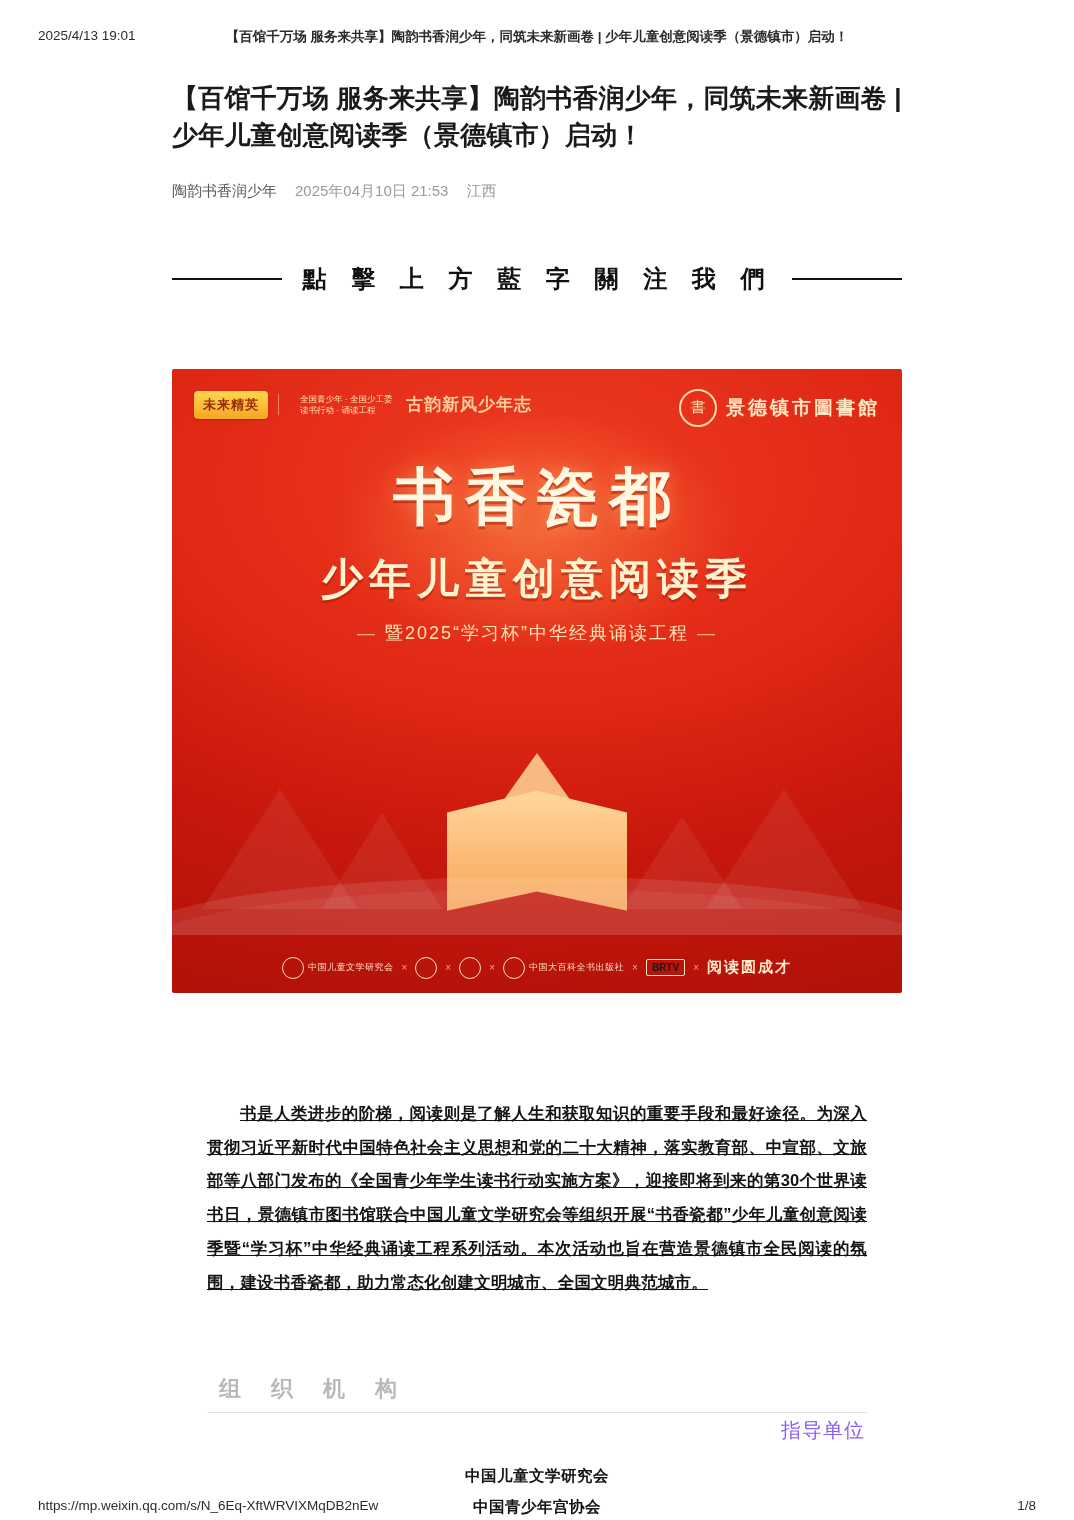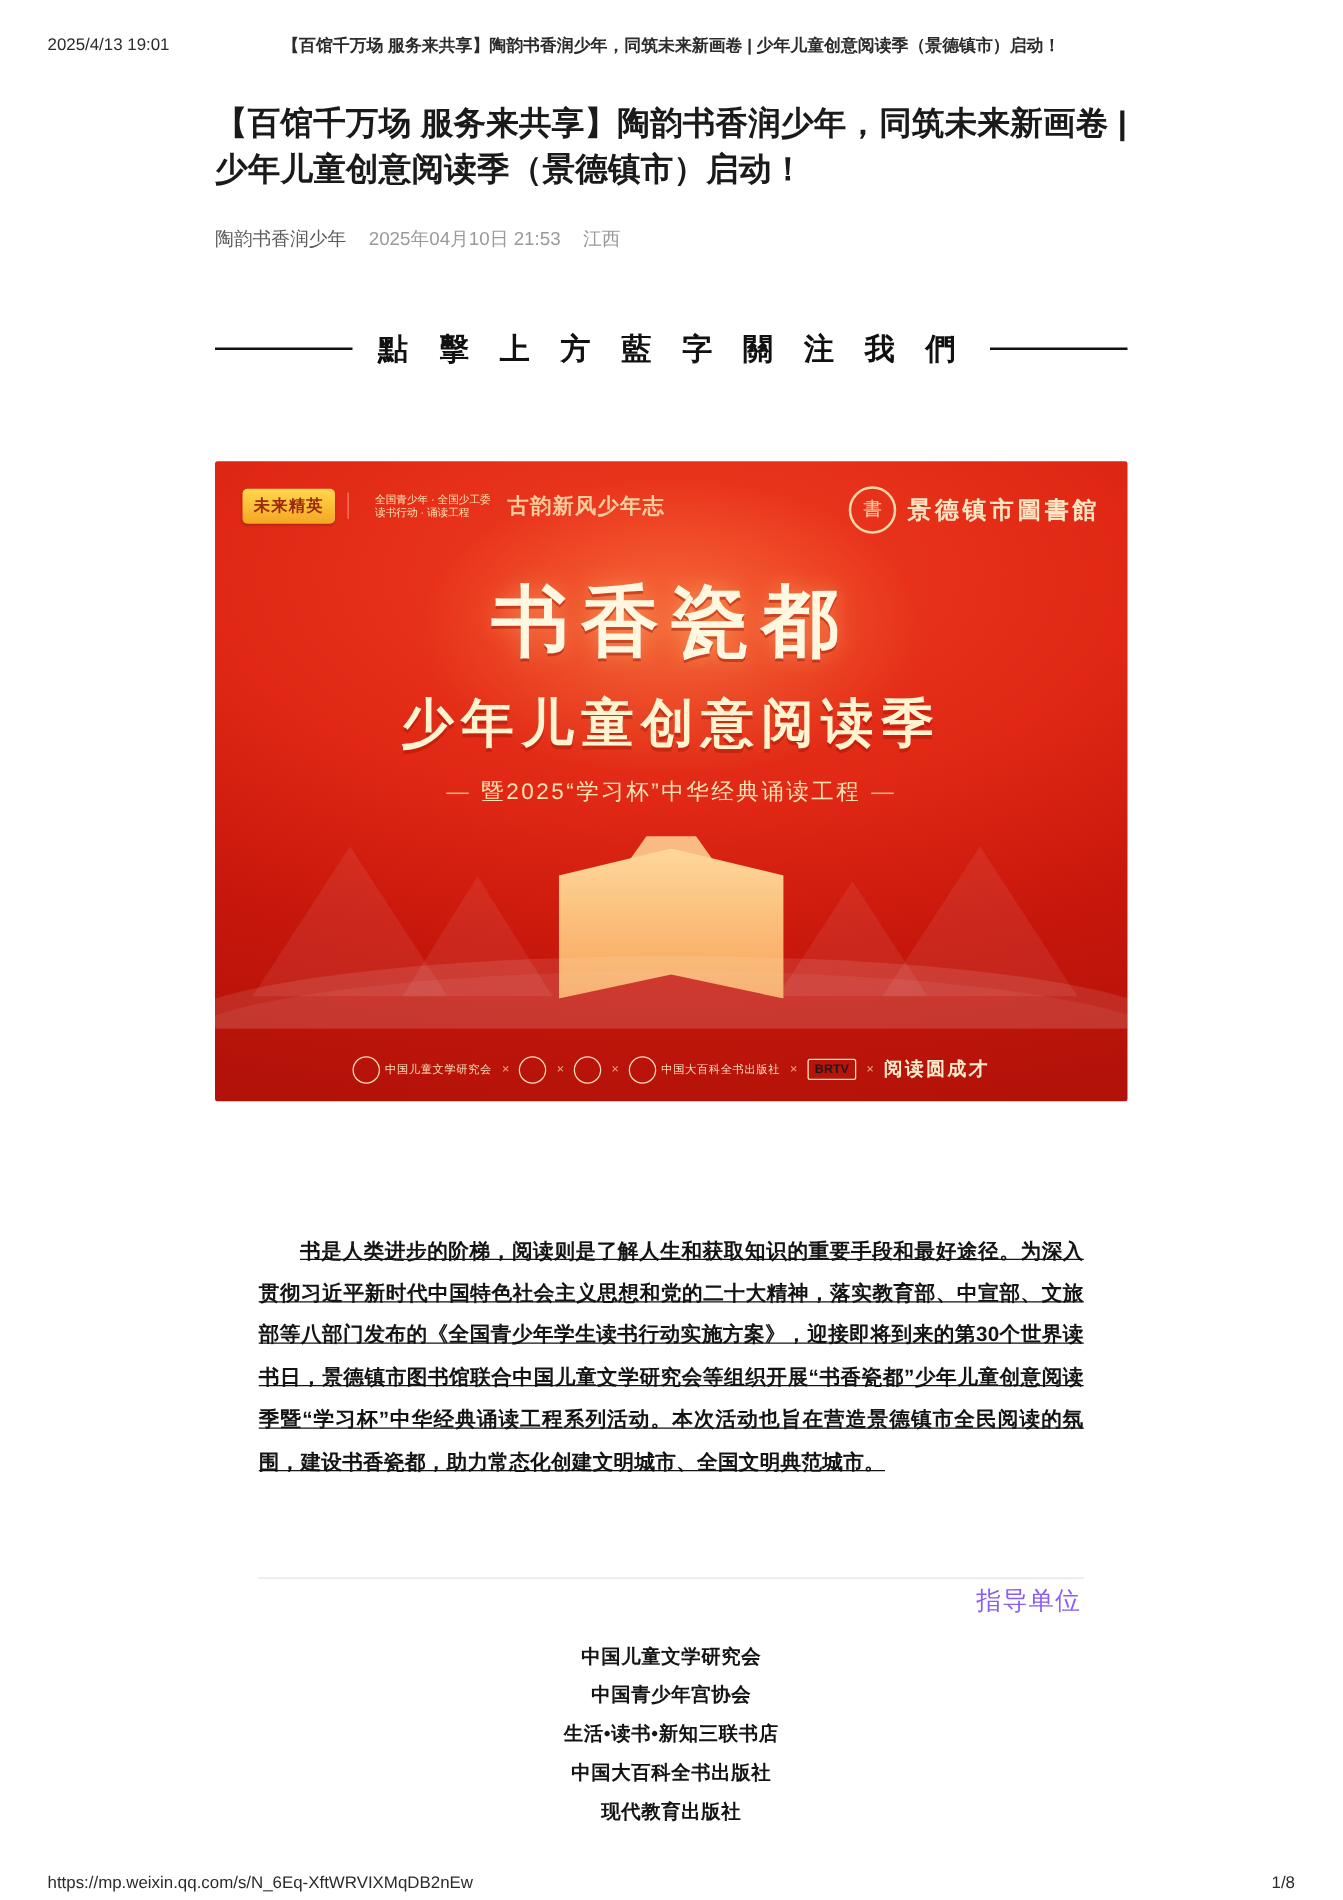--- a/index.html
+++ b/index.html
@@ -126,21 +126,21 @@
 
   
   .poster-wrap {
     margin-top: 74px;
     display: flex;
     justify-content: center;
   }
   .poster {
     position: relative;
     width: 735px;
-    height: 512px;
+    height: 624px;
     border-radius: 2px;
     overflow: hidden;
     background:
       radial-gradient(120% 85% at 50% 18%, #ef3c22 0%, #e02814 42%, #c8170c 70%, #b31209 100%);
   }
   .poster .glow {
     position: absolute;
     left: 50%;
     top: 26%;
     width: 560px;
@@ -493,20 +493,21 @@
           <div class="readlogo">阅读圆成才</div>
         </div>
       </div>
     </div>
 
     <div class="body-wrap">
       <p class="body-p">书是人类进步的阶梯，阅读则是了解人生和获取知识的重要手段和最好途径。为深入贯彻习近平新时代中国特色社会主义思想和党的二十大精神，落实教育部、中宣部、文旅部等八部门发布的《全国青少年学生读书行动实施方案》，迎接即将到来的第30个世界读书日，景德镇市图书馆联合中国儿童文学研究会等组织开展“书香瓷都”少年儿童创意阅读季暨“学习杯”中华经典诵读工程系列活动。本次活动也旨在营造景德镇市全民阅读的氛围，建设书香瓷都，助力常态化创建文明城市、全国文明典范城市。</p>
     </div>
 
     <div class="sec-head">
+      <div class="sh-text">组织机构</div>
       <div class="sh-rule"></div>
     </div>
     <div class="sec-sub">指导单位</div>
 
     <div class="org-list">
       <div class="org">中国儿童文学研究会</div>
       <div class="org">中国青少年宫协会</div>
       <div class="org">生活•读书•新知三联书店</div>
       <div class="org">中国大百科全书出版社</div>
       <div class="org">现代教育出版社</div>

